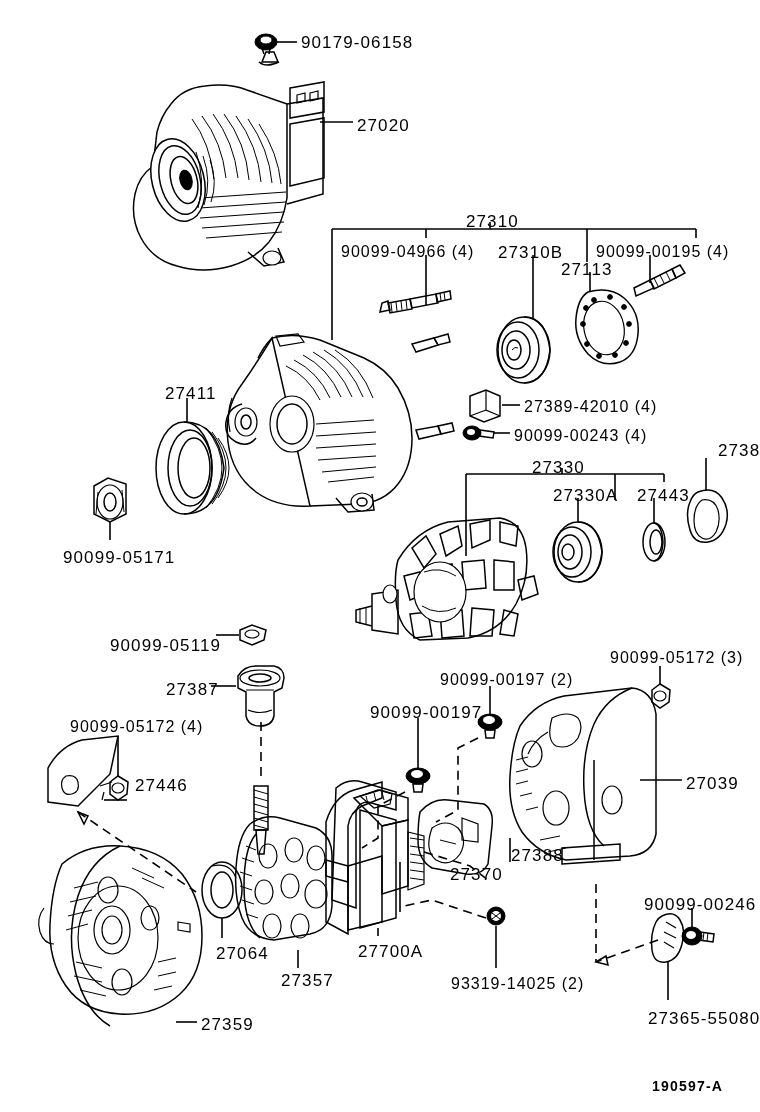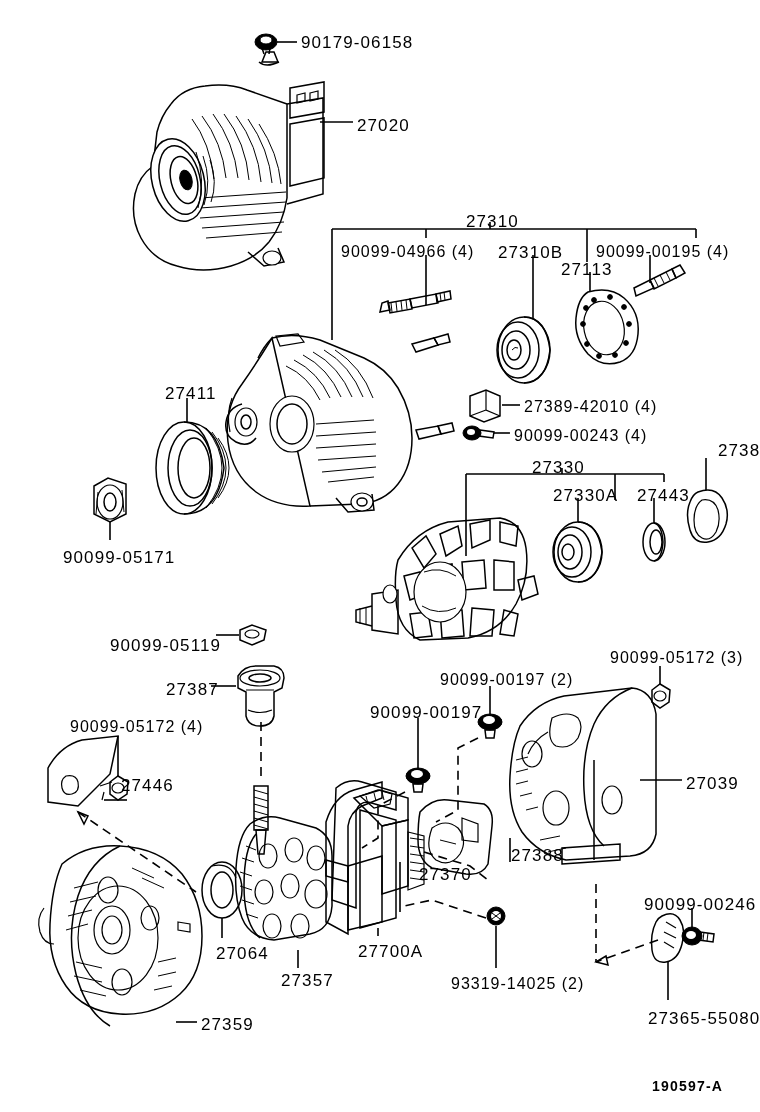--- a/index.html
+++ b/index.html
@@ -478,22 +478,22 @@
       <div class="lbl" style="left: 553px; top: 487px;">27330A</div>
       <div class="lbl" style="left: 637px; top: 487px;">27443</div>
       <div class="lbl" style="left: 63px; top: 549px;">90099-05171</div>
       <div class="lbl" style="left: 110px; top: 637px;">90099-05119</div>
       <div class="lbl sm" style="left: 610px; top: 650px;">90099-05172 (3)</div>
       <div class="lbl" style="left: 166px; top: 681px;">27387</div>
       <div class="lbl sm" style="left: 440px; top: 672px;">90099-00197 (2)</div>
       <div class="lbl" style="left: 370px; top: 704px;">90099-00197</div>
       <div class="lbl sm" style="left: 70px; top: 719px;">90099-05172 (4)</div>
       <div class="lbl" style="left: 686px; top: 775px;">27039</div>
-      <div class="lbl" style="left: 121px; top: 777px; text-align: center;">27446</div>
-      <div class="lbl" style="left: 419px; top: 866px;">27370</div>
+      <div class="lbl" style="left: 135px; top: 777px; text-align: center;">27446</div>
+      <div class="lbl" style="left: 450px; top: 866px;">27370</div>
       <div class="lbl" style="left: 488px; top: 847px; padding-left: 23px;">27388</div>
       <div class="lbl" style="left: 644px; top: 896px;">90099-00246</div>
       <div class="lbl" style="left: 216px; top: 945px;">27064</div>
       <div class="lbl" style="left: 358px; top: 943px;">27700A</div>
       <div class="lbl sm" style="left: 451px; top: 976px;">93319-14025 (2)</div>
       <div class="lbl" style="left: 281px; top: 972px;">27357</div>
       <div class="lbl" style="left: 648px; top: 1010px;">27365-55080</div>
       <div class="lbl" style="left: 201px; top: 1016px;">27359</div>
     </div>
 

